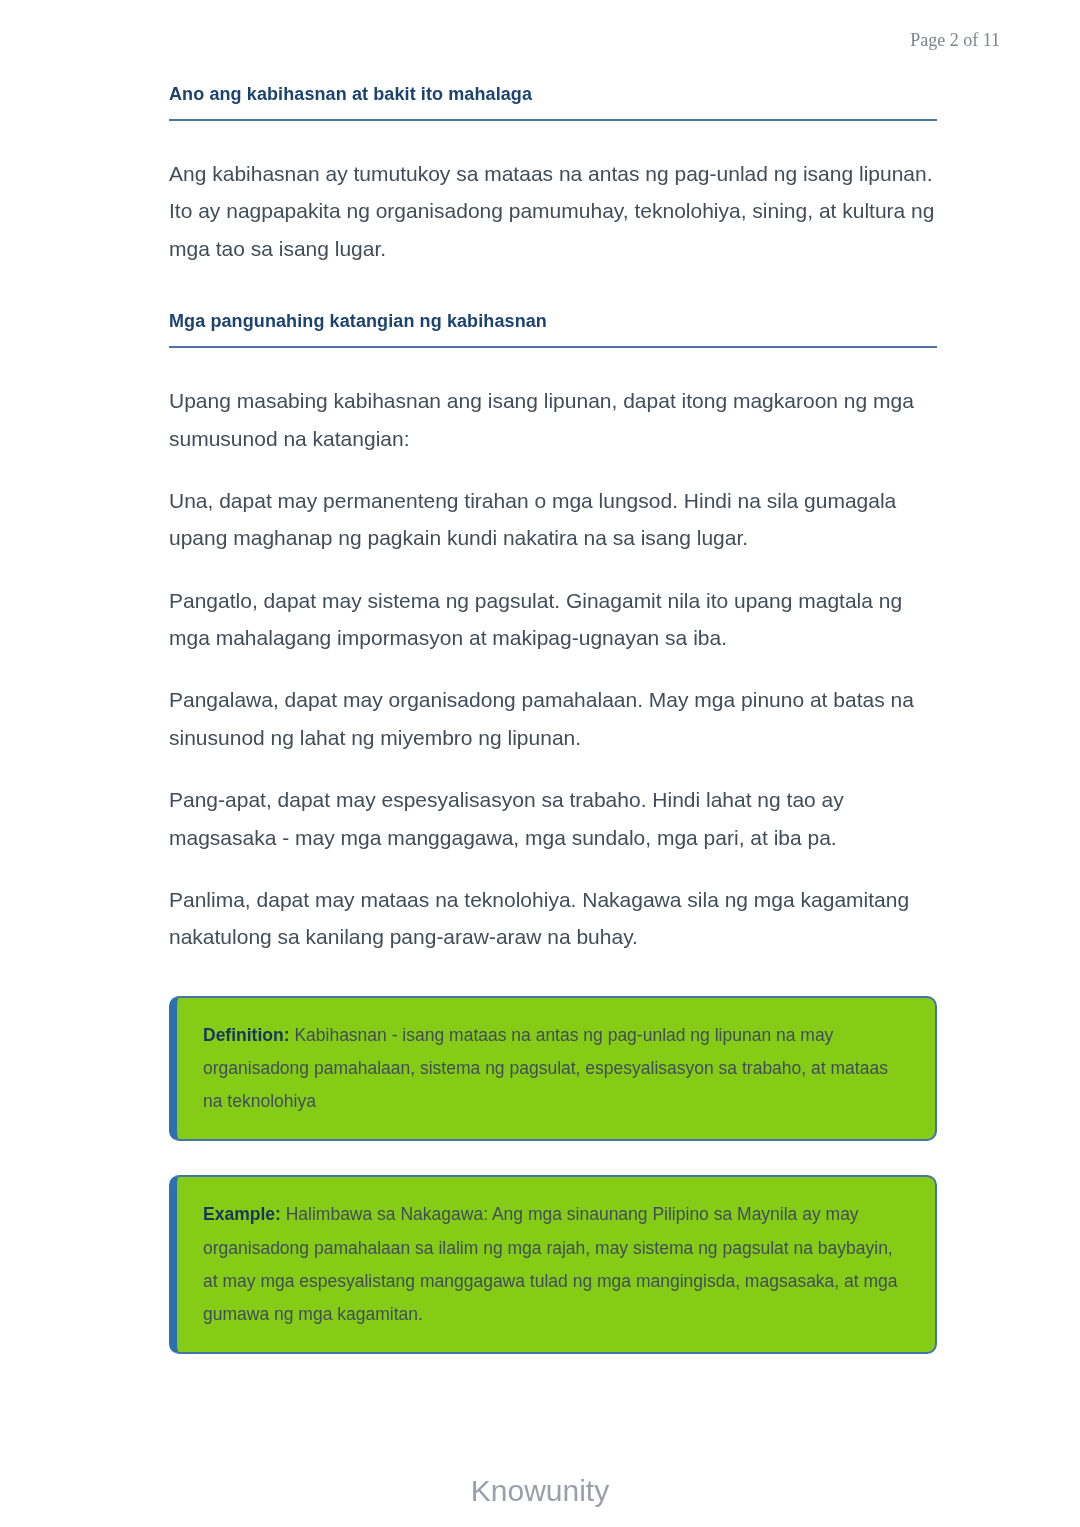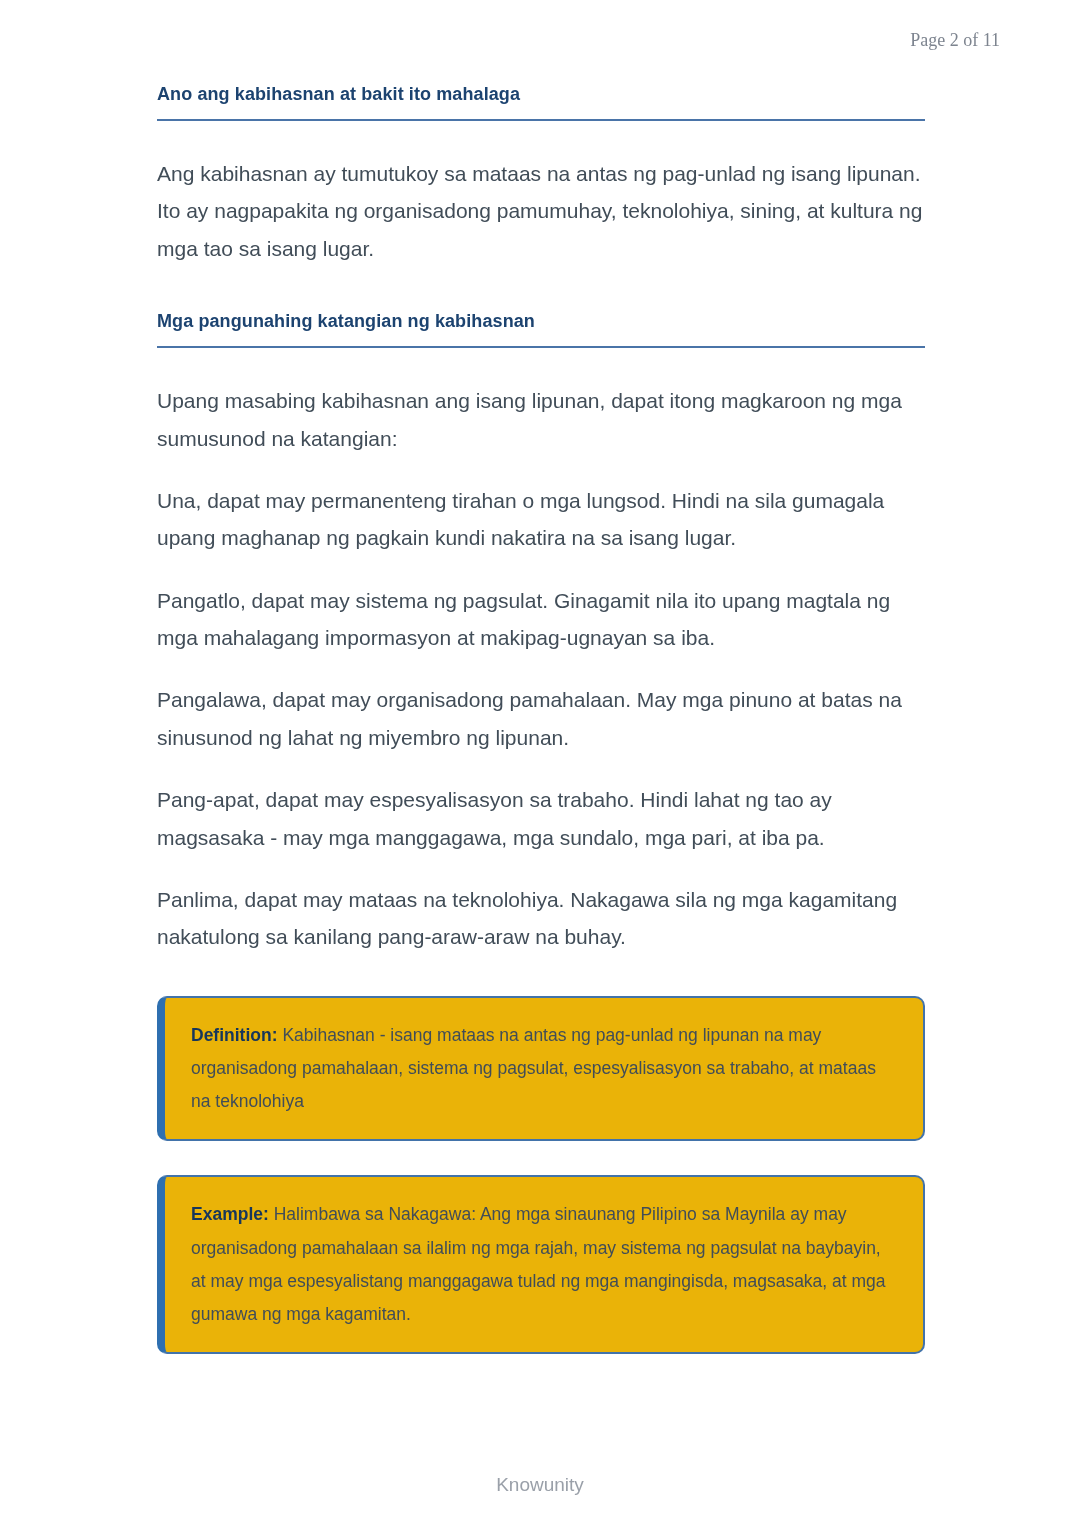--- a/index.html
+++ b/index.html
@@ -19,21 +19,21 @@
   .page-number {
     position: absolute;
     top: 30px;
     right: 80px;
     font-family: "Liberation Serif", "DejaVu Serif", serif;
     font-size: 18px;
     color: #7d848f;
   }
   .content {
     position: absolute;
-    left: 157px;
+    left: 169px;
     top: 84px;
     width: 768px;
   }
   .section-heading {
     margin: 0;
     font-size: 18px;
     font-weight: bold;
     color: #1c4370;
     letter-spacing: 0.1px;
   }
@@ -58,35 +58,35 @@
   .callout {
     box-sizing: border-box;
     width: 768px;
     border: 2px solid #4273aa;
     border-left: 8px solid #2e6fb0;
     border-radius: 10px;
     padding: 21px 26px;
     font-size: 17.5px;
     line-height: 1.9;
     color: #414d58;
-    background: #eab308;
+    background: #84cc16;
   }
   .callout.definition { margin-top: 40px; }
   .callout.example { margin-top: 34px; }
   .callout-label {
     font-weight: bold;
     color: #16365c;
   }
   .footer-brand {
     position: absolute;
     left: 0;
     width: 1080px;
     top: 1474px;
     text-align: center;
-    font-size: 19px;
+    font-size: 30px;
     color: #9aa0a9;
   }
 </style>
 </head>
 <body>
 
 <div class="page">
 
   <div class="page-number">Page 2 of 11</div>
 

